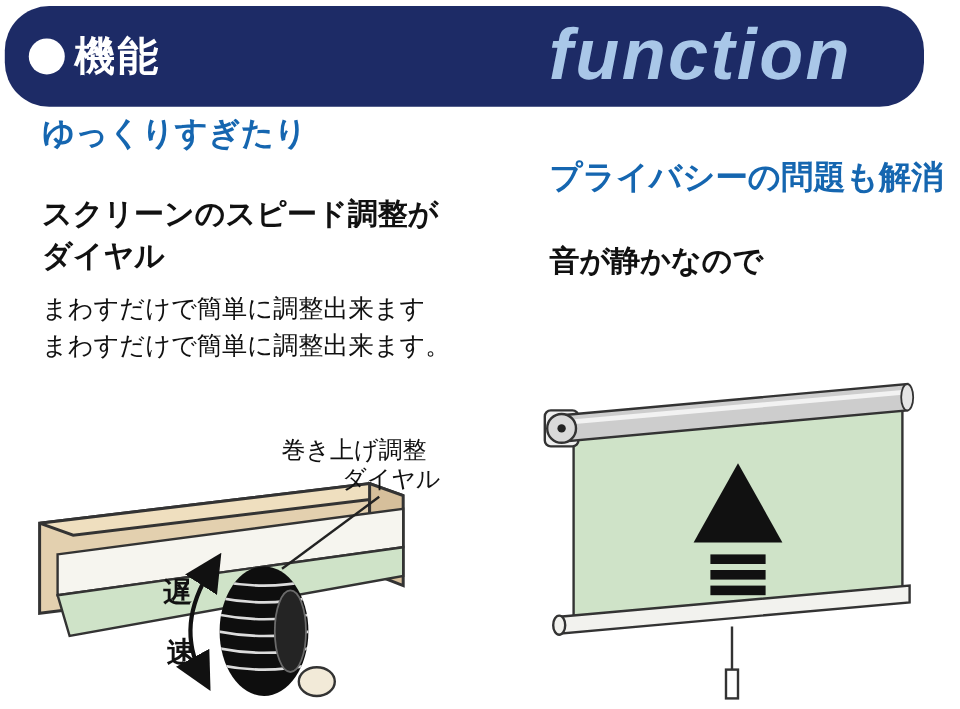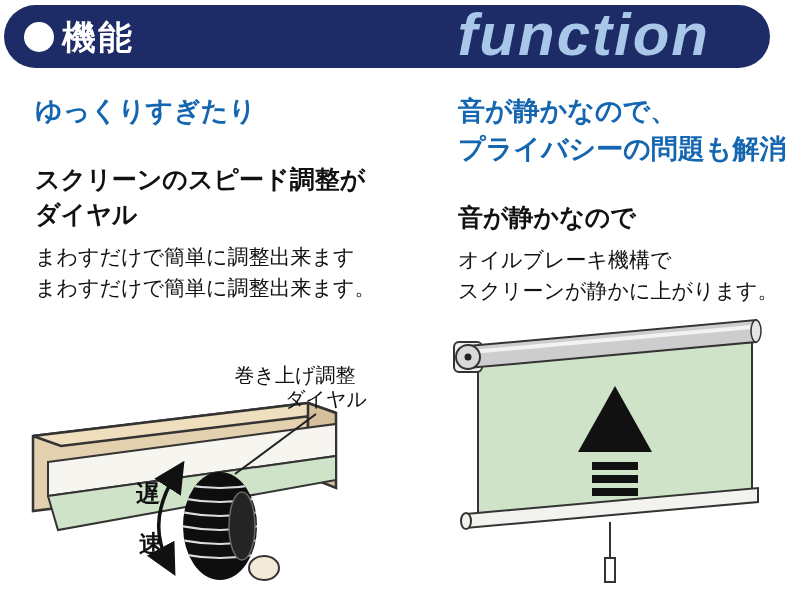--- a/index.html
+++ b/index.html
@@ -8,21 +8,21 @@
     background:#ffffff;
     font-family:"DejaVu Sans", sans-serif;
     position:relative;
     overflow:hidden;
   }
   .page { position:absolute; inset:0; background:#fff; }
 
   
   .banner {
     position:absolute; left:4px; top:5px;
-    width:766px; height:63px;
+    width:766px; height:84px;
     background:#1d2b66;
     border-radius:37px;
     display:flex; align-items:center;
   }
   .bullet {
     width:30px; height:30px; border-radius:50%;
     background:#ffffff; margin-left:20px; flex:0 0 auto;
   }
   .banner-title {
     color:#ffffff; font-size:34px; font-weight:bold;
@@ -72,29 +72,28 @@
       <span>ダイヤル</span>
     </h3>
     <p class="body-text">
       <span>まわすだけで簡単に調整出来ます</span><br>
       <span>まわすだけで簡単に調整出来ます。</span>
     </p>
   </section>
 
   <section class="col col-right">
     <h2 class="blue-heading">
-      <span>音が静かなので、</span><br>
+      <br>
       <span>プライバシーの問題も解消</span>
     </h2>
     <h3 class="sub-heading">
       <span>音が静かなので</span>
     </h3>
     <p class="body-text">
-      <span>オイルブレーキ機構で</span><br>
-      <span>スクリーンが静かに上がります。</span>
+      <br>
     </p>
   </section>
 
   <svg class="illus illus-dial" viewBox="0 0 372 235">
     <defs>
       <marker id="ah" markerWidth="9" markerHeight="9" refX="4.5" refY="4.5" orient="auto-start-reverse">
         <path d="M0,0 L9,4.5 L0,9 z" fill="#111"></path>
       </marker>
       <clipPath id="dialclip">
           <ellipse cx="202" cy="170" rx="37" ry="54"></ellipse>

